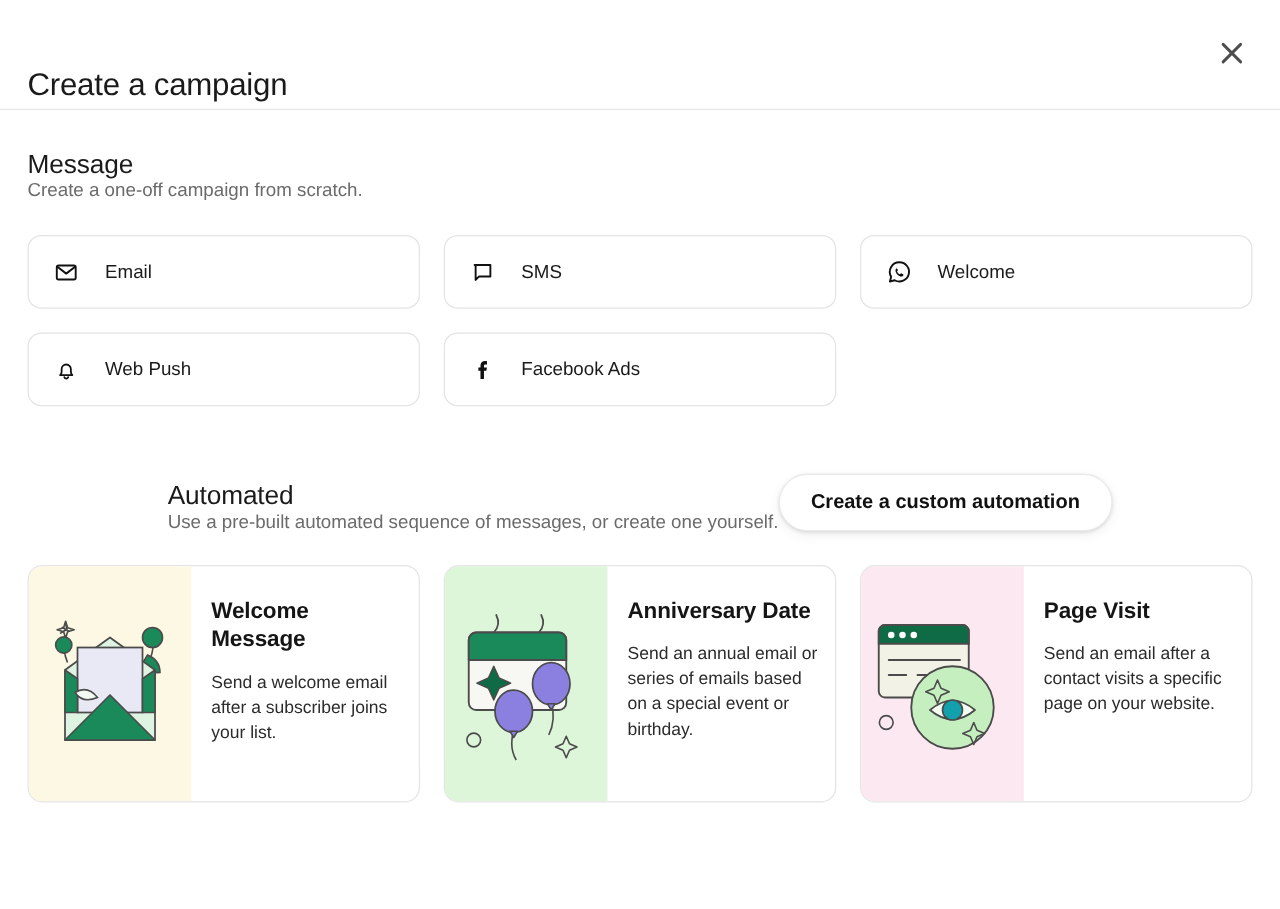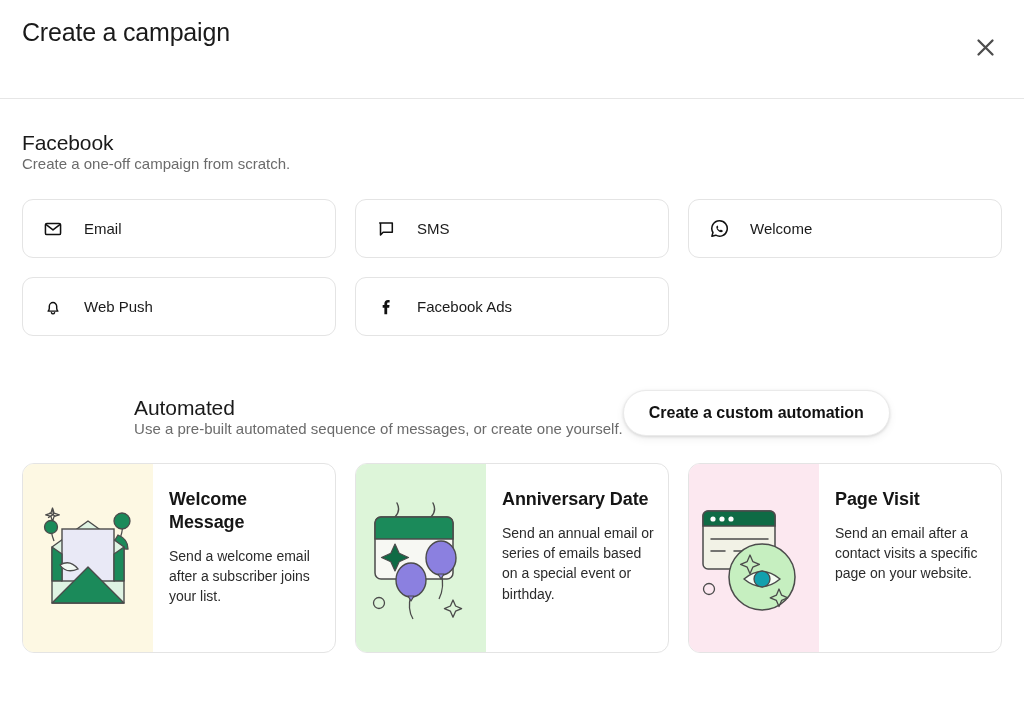--- a/index.html
+++ b/index.html
@@ -7,25 +7,25 @@
     width: 1024px; height: 727px;
     background: #ffffff;
     font-family: "Liberation Sans", sans-serif;
     color: #1a1a1a;
     overflow: hidden;
   }
 
   
   .modal-header {
     position: relative;
-    height: 99px;
+    height: 88px;
     border-bottom: 1px solid #e6e6e6;
     display: flex;
-    align-items: flex-start;
-    padding: 18px 22px;
+    align-items: flex-end;
+    padding: 4px 22px;
   }
   .modal-title {
     font-size: 25px;
     font-weight: 400;
     letter-spacing: -0.2px;
     color: #1a1a1a;
   }
   .close-btn {
     position: absolute;
     right: 22px; top: 50%;
@@ -150,21 +150,21 @@
   <button class="close-btn">
     <span>
       <svg width="19" height="19" viewBox="0 0 19 19" fill="none" aria-hidden="true">
         <path d="M2.5 2.5 L16.5 16.5 M16.5 2.5 L2.5 16.5" stroke="#4d4d4d" stroke-width="2.3" stroke-linecap="round"></path>
       </svg>
     </span>
   </button>
 </div>
 
 <div class="section section-standard">
-  <div class="section-title">Facebook</div>
+  <div class="section-title">Message</div>
   <div class="section-sub">Create a one-off campaign from scratch.</div>
 
   <div class="channel-grid">
 
     <div class="channel-card">
       <span class="channel-icon">
         <svg width="18" height="18" viewBox="0 0 20 20" fill="none" aria-hidden="true">
           <rect x="1.6" y="3.8" width="16.8" height="12.4" rx="1.6" stroke="#111" stroke-width="1.7"></rect>
           <path d="M2.4 5.2 L10 11 L17.6 5.2" stroke="#111" stroke-width="1.7" stroke-linecap="round" stroke-linejoin="round"></path>
         </svg>

